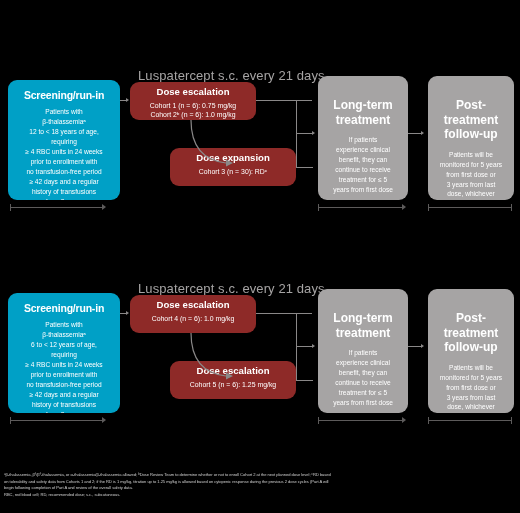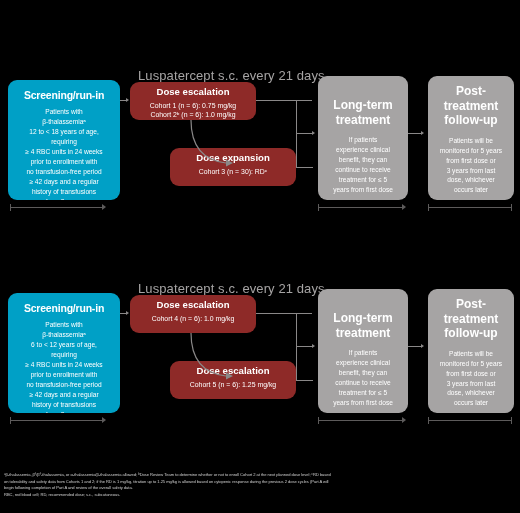--- a/index.html
+++ b/index.html
@@ -20,21 +20,21 @@
   .screening .bx-body{font-size:6.6px;line-height:1.52;font-weight:normal;}
 
   .red{background:#8e2a28;}
   .dose-esc{left:130px;top:82px;width:126px;height:38px;padding:5px 4px;}
   .dose-exp{left:170px;top:148px;width:126px;height:38px;padding:5px 4px;}
   .red .bx-title{font-size:9.6px;font-weight:bold;line-height:1.1;margin-bottom:3px;}
   .red .bx-body{font-size:6.9px;line-height:1.35;}
 
   .gray{background:#a6a4a4;}
   .ltt{left:318px;top:76px;width:90px;height:124px;padding:22px 7px 6px;}
-  .ptf{left:428px;top:76px;width:86px;height:124px;padding:8px 7px 6px;}
+  .ptf{left:428px;top:76px;width:86px;height:124px;padding:22px 7px 6px;}
   .gray .bx-title{font-size:12px;font-weight:bold;line-height:1.22;margin-bottom:8px;}
   .gray .bx-body{font-size:6.6px;line-height:1.5;}
 
   .drug-label{position:absolute;left:138px;top:68px;font-size:13px;
               color:#a6a4a4;font-weight:normal;letter-spacing:.1px;}
 
   .tl{position:absolute;height:1px;background:#5d5b5b;}
   .tl-cap{position:absolute;width:1px;height:7px;background:#5d5b5b;}
   .tl-arrow{position:absolute;width:0;height:0;
             border-top:3px solid transparent;border-bottom:3px solid transparent;

